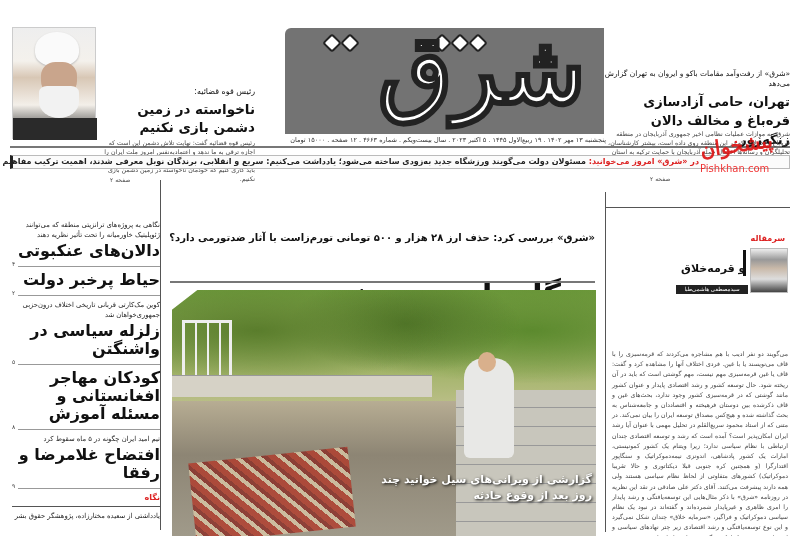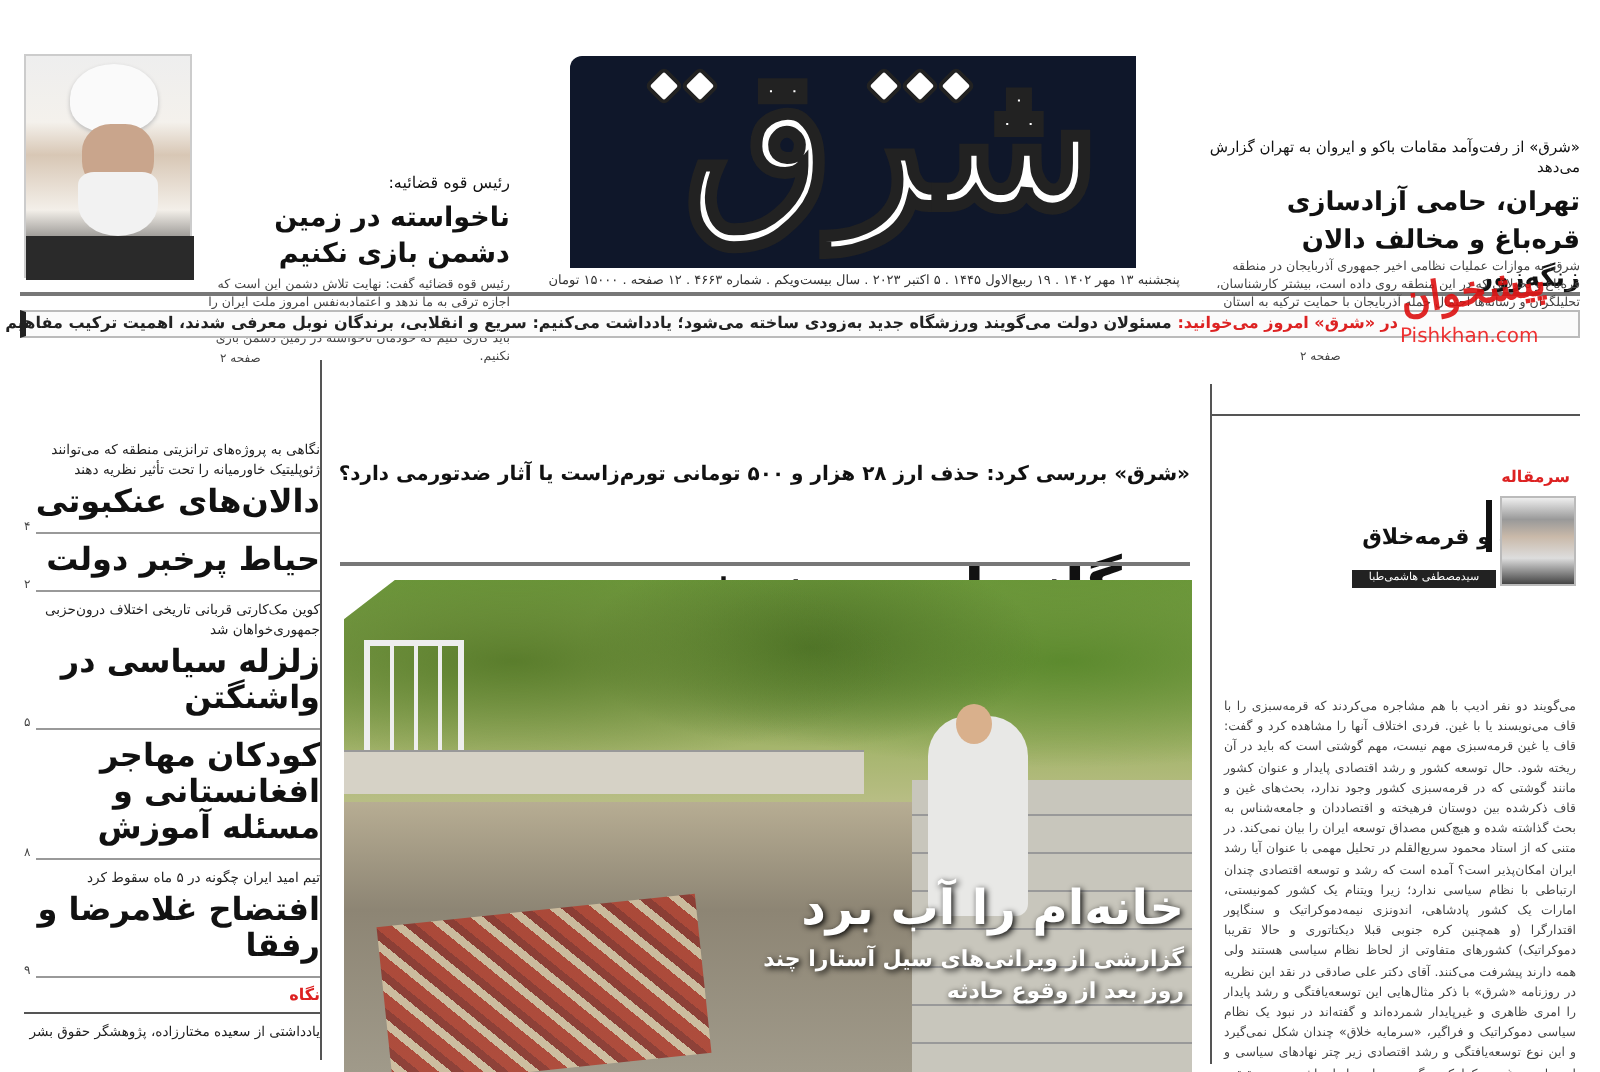--- a/index.html
+++ b/index.html
@@ -1,26 +1,26 @@
 <!DOCTYPE html>
 <html><head>
 <meta charset="utf-8">
 <style>
   * { box-sizing: border-box; margin: 0; padding: 0; }
   html, body { width: 800px; height: 536px; overflow: hidden; background: #fff; }
   body { font-family: "DejaVu Sans", sans-serif; color: #111; position: relative; direction: ltr; }
   .rtl { direction: rtl; text-align: right; margin-top: 42px; }
 
   
-  .logo-box { position: absolute; left: 285px; top: 28px; width: 283px; height: 106px; background: #0f172a; border-radius: 6px 0 0 0; overflow: hidden; }
+  .logo-box { position: absolute; left: 285px; top: 28px; width: 319px; height: 106px; background: #737373; border-radius: 6px 0 0 0; overflow: hidden; }
   .logo-text { position: absolute; right: 18px; top: -6px; font-family: "DejaVu Serif", serif; font-weight: bold; font-size: 96px; color: #fff; -webkit-text-stroke: 3px #222; letter-spacing: -4px; line-height: 1; }
   .logo-sub { position: absolute; right: 4px; bottom: 4px; font-size: 26px; font-weight: bold; color: #fff; -webkit-text-stroke: 1px #333; font-family: "DejaVu Serif", serif; }
   .dots { position: absolute; top: 8px; display: flex; gap: 4px; }
   .dot { width: 14px; height: 14px; background: #fff; border: 2px solid #222; border-radius: 3px; transform: rotate(45deg); }
-  .meta-line { position: absolute; left: 290px; top: 136px; width: 300px; font-size: 6.5px; color: #333; direction: rtl; text-align: right; white-space: nowrap; }
+  .meta-line { position: absolute; left: 306px; top: 136px; width: 300px; font-size: 6.5px; color: #333; direction: rtl; text-align: right; white-space: nowrap; }
   .rule-top { position: absolute; left: 10px; top: 146px; width: 780px; height: 2px; background: #777; }
 
   
   .tl-photo { position: absolute; left: 12px; top: 27px; width: 84px; height: 112px; background: linear-gradient(180deg,#eee 0%,#f4f1ec 30%,#d8c7b5 45%,#f3efe9 70%,#222 100%); border: 1px solid #ccc; }
   .tl-turban { position: absolute; left: 22px; top: 4px; width: 44px; height: 34px; background: #fafafa; border-radius: 50% 50% 40% 40%; box-shadow: 0 1px 2px #bbb; }
   .tl-face { position: absolute; left: 28px; top: 34px; width: 36px; height: 34px; background: #c9a58c; border-radius: 40% 40% 45% 45%; }
   .tl-beard { position: absolute; left: 26px; top: 58px; width: 40px; height: 32px; background: #f2f2f2; border-radius: 20% 20% 50% 50%; }
   .tl-robe { position: absolute; left: 0; top: 90px; width: 84px; height: 22px; background: #2a2a2a; }
   .tl-kicker { position: absolute; left: 100px; top: 45px; width: 155px; font-size: 8px; }
   .tl-head { position: absolute; left: 100px; top: 58px; width: 155px; font-size: 13.5px; font-weight: bold; line-height: 18px; }
@@ -163,22 +163,21 @@
 
 <div class="photo">
   <div class="ph-trees"></div>
   <div class="ph-ground"></div>
   <div class="ph-gate"></div>
   <div class="ph-wall"></div>
   <div class="ph-blocks"></div>
   <div class="ph-man"></div>
   <div class="ph-head"></div>
   <div class="ph-rug"></div>
-  <div class="ph-title">خانه‌ام را آب برد</div>
-  <div class="ph-sub">گزارشی از ویرانی‌های سیل آستارا چند روز بعد از وقوع حادثه</div>
+  <div class="ph-sub">گزارشی از ویرانی‌های سیل خوانید چند روز بعد از وقوع حادثه</div>
 </div>
 
 <div class="vline-right"></div>
 <div class="r-section rtl">سرمقاله</div>
 <div class="r-rule"></div>
 <div class="r-title rtl">گوشت و قرمه‌خلاق</div>
 <div class="r-bar"></div>
 <div class="r-photo"></div>
 <div class="r-author">سیدمصطفی هاشمی‌طبا</div>
 <div class="r-body rtl">می‌گویند دو نفر ادیب با هم مشاجره می‌کردند که قرمه‌سبزی را با قاف می‌نویسند یا با غین. فردی اختلاف آنها را مشاهده کرد و گفت: قاف یا غین قرمه‌سبزی مهم نیست، مهم گوشتی است که باید در آن ریخته شود. حال توسعه کشور و رشد اقتصادی پایدار و عنوان کشور مانند گوشتی که در قرمه‌سبزی کشور وجود ندارد، بحث‌های غین و قاف ذکرشده بین دوستان فرهیخته و اقتصاددان و جامعه‌شناس به بحث گذاشته شده و هیچ‌کس مصداق توسعه ایران را بیان نمی‌کند. در متنی که از استاد محمود سریع‌القلم در تحلیل مهمی با عنوان آیا رشد ایران امکان‌پذیر است؟ آمده است که رشد و توسعه اقتصادی چندان ارتباطی با نظام سیاسی ندارد؛ زیرا ویتنام یک کشور کمونیستی، امارات یک کشور پادشاهی، اندونزی نیمه‌دموکراتیک و سنگاپور اقتدارگرا (و همچنین کره جنوبی قبلا دیکتاتوری و حالا تقریبا دموکراتیک) کشورهای متفاوتی از لحاظ نظام سیاسی هستند ولی همه دارند پیشرفت می‌کنند. آقای دکتر علی صادقی در نقد این نظریه در روزنامه «شرق» با ذکر مثال‌هایی این توسعه‌یافتگی و رشد پایدار را امری ظاهری و غیرپایدار شمرده‌اند و گفته‌اند در نبود یک نظام سیاسی دموکراتیک و فراگیر، «سرمایه خلاق» چندان شکل نمی‌گیرد و این نوع توسعه‌یافتگی و رشد اقتصادی زیر چتر نهادهای سیاسی و استبدادی و غیردموکراتیک هرگز نمی‌توانند پایدار باشند و در حقیقت در یک بحث مفصل و پر از حکم می‌خواهد بگوید که اگر ایران بخواهد رشد و توسعه یابد نظام سیاسی</div>

